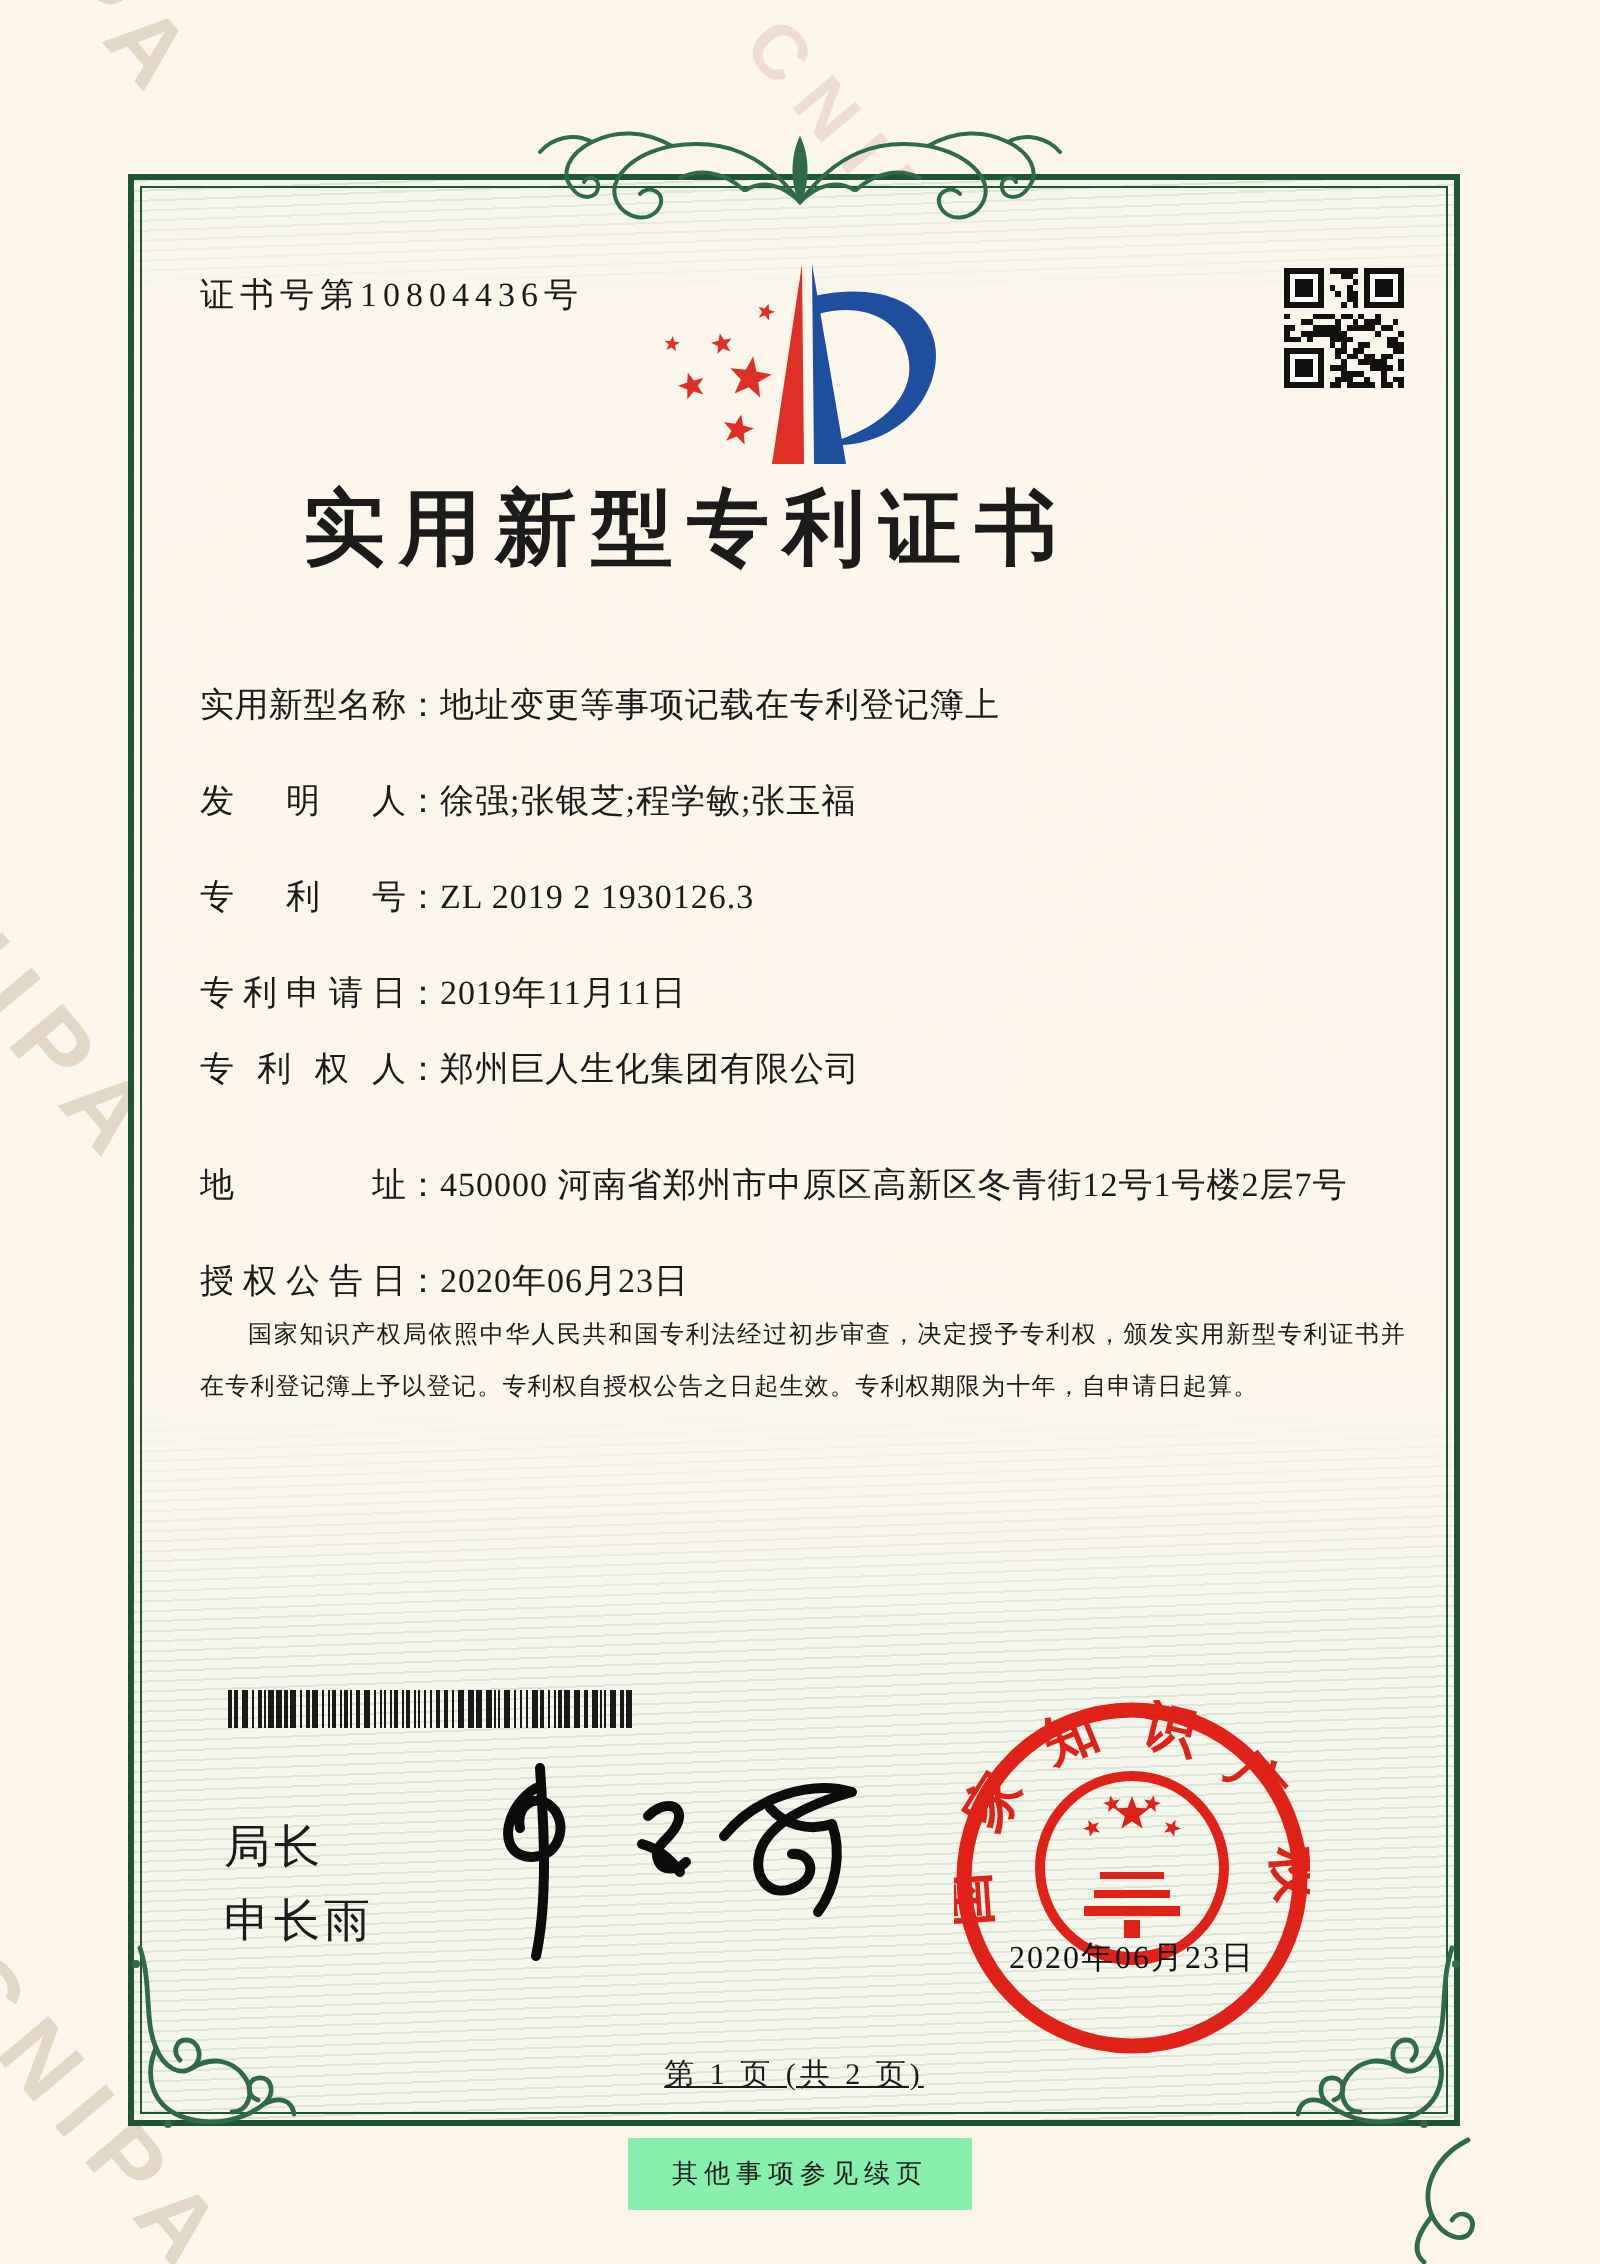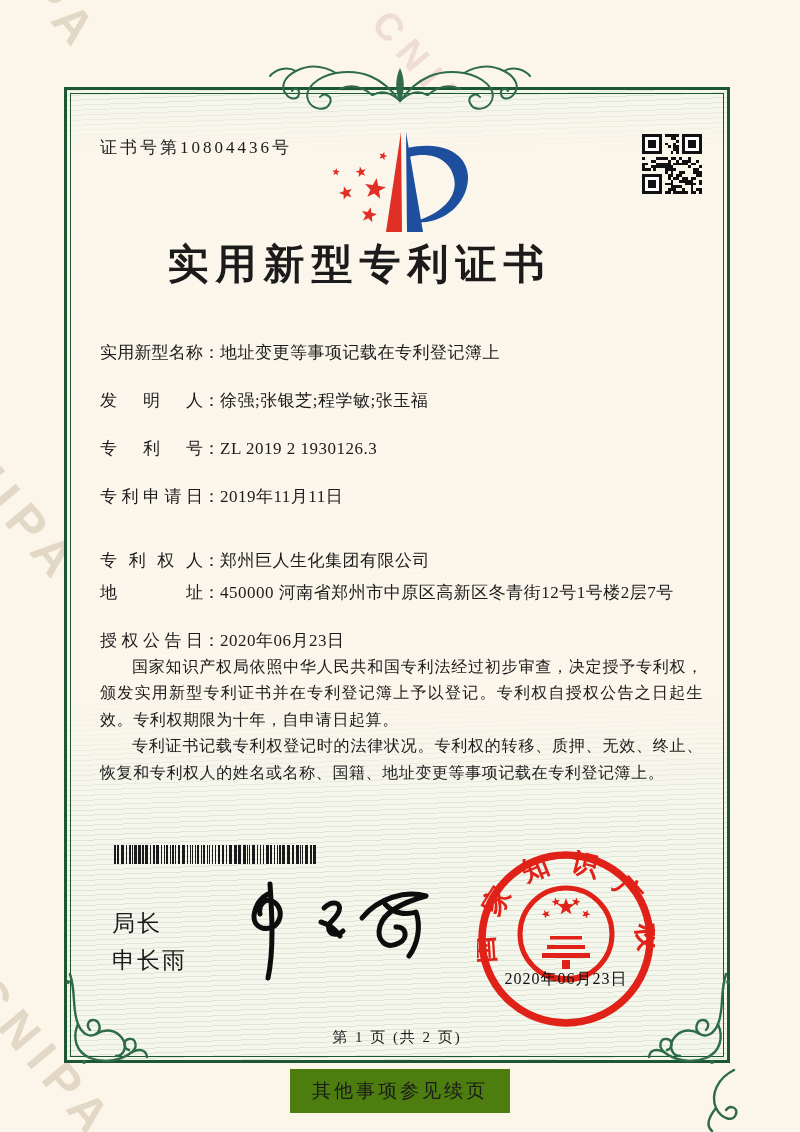--- a/index.html
+++ b/index.html
@@ -31,40 +31,40 @@
                       rgba(252,246,235,.96) 62%, rgba(252,246,235,0) 76%),
       repeating-linear-gradient(178deg, #dde6d6 0px, #dde6d6 1px, rgba(221,230,214,0) 1px, rgba(221,230,214,0) 5px),
       #f5f6ec;
   }
   .frame::before{
     content:"";position:absolute;inset:3px;border:1px solid #1c5731;pointer-events:none;
   }
   .cert-no{left:100px;top:136px;font-size:17px;letter-spacing:3px;}
   .title{
     left:0;top:237px;width:687px;text-align:center;
-    font-size:41px;font-weight:bold;letter-spacing:7px;margin-left:16px;
+    font-size:41px;font-weight:bold;letter-spacing:7px;
   }
   .row{left:100px;width:604px;font-size:17px;line-height:26px;}
   .flabel{
     display:inline-block;width:103px;text-align:justify;text-align-last:justify;
     vertical-align:top;
   }
   .colon{vertical-align:top;}
   .fvalue{vertical-align:top;display:inline-block;max-width:482px;letter-spacing:.5px;}
   .grant2{position:absolute;left:325px;top:0;white-space:nowrap;}
   .body-text{
-    left:100px;top:654px;width:603px;font-size:16px;line-height:26.4px;
+    left:100px;top:654px;width:603px;font-size:12px;line-height:26.4px;
     text-align:justify;letter-spacing:.6px;
   }
   .body-text p{margin:0;text-indent:2em;}
   .signer{left:112px;top:905px;font-size:23px;line-height:37px;letter-spacing:2px;}
-  .page-num{left:64px;top:1028px;width:666px;text-align:center;font-size:15px;letter-spacing:2px;}
+  .page-num{left:64px;top:1028px;width:666px;text-align:center;font-size:15px;letter-spacing:2px;text-decoration:underline;}
   .note-box{
     left:50%;top:1069px;transform:translateX(-50%);
-    background:#4d7c0f;padding:9px 22px;font-size:19px;letter-spacing:3px;
+    background:#86efac;padding:9px 22px;font-size:13px;letter-spacing:3px;
   }
   .seal-date{left:477px;top:969px;width:178px;text-align:center;font-size:16px;letter-spacing:1px;color:#111;}
   .sr{position:absolute;width:1px;height:1px;overflow:hidden;opacity:0;}
   svg{display:block;}
 </style>
 </head>
 <body>
 
 <div class="wm" style="left:-70px;top:-58px;font-size:48px;">CNIPA</div>
 <div class="wm" style="left:350px;top:58px;font-size:38px;color:#efdcd2;">CNIPA</div>
@@ -278,33 +278,32 @@
 </div>
 <div class="abs row" style="top:388px;">
   <span class="flabel">发明人</span><span class="colon">：</span><span class="fvalue">徐强;张银芝;程学敏;张玉福</span>
 </div>
 <div class="abs row" style="top:436px;">
   <span class="flabel">专利号</span><span class="colon">：</span><span class="fvalue">ZL 2019 2 1930126.3</span>
 </div>
 <div class="abs row" style="top:484px;">
   <span class="flabel">专利申请日</span><span class="colon">：</span><span class="fvalue">2019年11月11日</span>
 </div>
-<div class="abs row" style="top:548px;">
+<div class="abs row" style="top:524px;font-family:Liberation Mono, monospace;">
   <span class="flabel">专利权人</span><span class="colon">：</span><span class="fvalue">郑州巨人生化集团有限公司</span>
 </div>
 <div class="abs row" style="top:580px;">
   <span class="flabel">地址</span><span class="colon">：</span><span class="fvalue">450000  河南省郑州市中原区高新区冬青街12号1号楼2层7号</span>
 </div>
 <div class="abs row" style="top:628px;position:absolute;">
   <span class="flabel">授权公告日</span><span class="colon">：</span><span class="fvalue">2020年06月23日</span>
 </div>
 
 <div class="abs body-text">
   <p>国家知识产权局依照中华人民共和国专利法经过初步审查，决定授予专利权，颁发实用新型专利证书并在专利登记簿上予以登记。专利权自授权公告之日起生效。专利权期限为十年，自申请日起算。</p>
-  <p>专利证书记载专利权登记时的法律状况。专利权的转移、质押、无效、终止、恢复和专利权人的姓名或名称、国籍、地址变更等事项记载在专利登记簿上。</p>
 </div>
 
 <svg class="abs" style="left:114px;top:845px;" width="206" height="19" viewBox="0 0 206 19">
   <g id="barcode-bars" fill="#1a1a1a">
       <rect x="0" y="0" width="2" height="19"></rect>
       <rect x="3" y="0" width="2" height="19"></rect>
       <rect x="7" y="0" width="3" height="19"></rect>
       <rect x="12" y="0" width="1" height="19"></rect>
       <rect x="15" y="0" width="2" height="19"></rect>
       <rect x="18" y="0" width="1" height="19"></rect>

